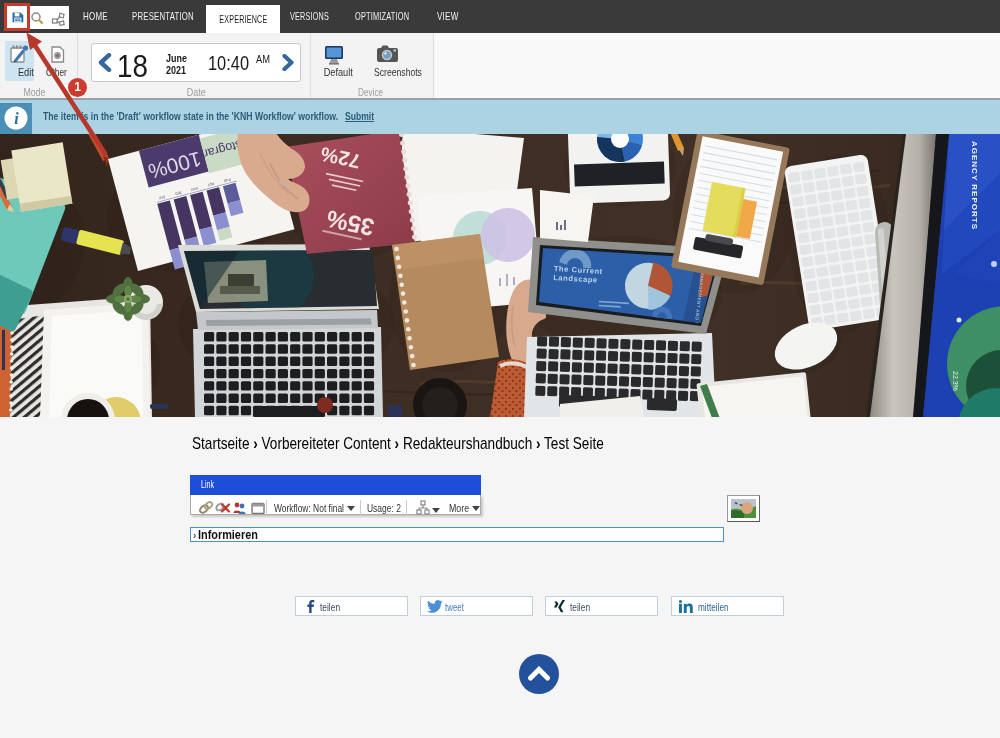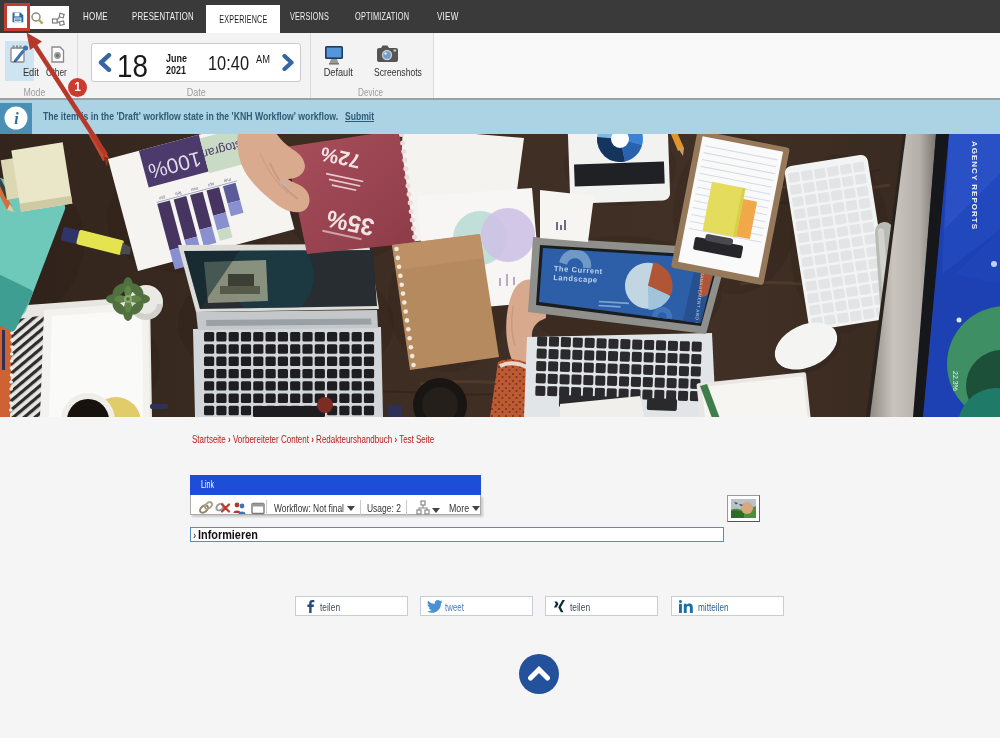--- a/index.html
+++ b/index.html
@@ -19,21 +19,21 @@
   #ribbon-border { position:absolute; left:0; top:98px; width:1000px; height:2px; background:#9aa0a4; }
   .gsep { position:absolute; top:0; width:1px; height:65px; background:#dcdcdc; }
   .glabel { position:absolute; top:53px; font-size:11.5px; color:#9b9b9b; text-align:center; }
   .blabel { position:absolute; top:33px; font-size:11.5px; color:#333; text-align:center; }
 
   
   #infobar { position:absolute; left:0; top:100px; width:1000px; height:34px; background:#abd3e4; }
   #infosq { position:absolute; left:0; top:3px; width:32px; height:31px; background:#4a8fb5; }
 
   
-  #crumb { position:absolute; left:192px; top:434px; font-size:10px; color:#b91c1c; white-space:nowrap; }
+  #crumb { position:absolute; left:192px; top:434px; font-size:17px; color:#000000; white-space:nowrap; }
 
   #ltool { position:absolute; left:190px; top:475px; width:291px; }
   #ltool-h { height:20px; background:#1d4ed8; color:#fff; font-size:10px; line-height:20px; padding-left:11px; }
   #ltool-b { position:relative; height:20px; background:#fff; border:1px solid #ababab; border-top:none; box-shadow:1.5px 2px 2px rgba(0,0,0,.18); font-size:11px; color:#333; }
   #ltool-b > * { position:absolute; }
   .caret { width:0; height:0; border-left:4px solid transparent; border-right:4px solid transparent; border-top:5px solid #444; }
   .tsep { width:1px; height:16px; background:#ccc; top:5px; }
 
   #thumb { position:absolute; left:727px; top:495px; width:33px; height:27px; background:#fff; border:1px solid #999; border-right-color:#666; border-bottom-color:#555; padding:3px; }
   #field { position:absolute; left:190px; top:527px; width:534px; height:15px; background:#fff; border:1px solid #4f8fd0; white-space:nowrap; }
@@ -81,21 +81,21 @@
     <line x1="33" y1="14" x2="36.6" y2="17.6" stroke="#b3a54a" stroke-width="2.2"></line>
     <rect x="46.5" y="13" width="4.6" height="4" fill="none" stroke="#7c7c7c" stroke-width="1.2"></rect>
     <rect x="53.5" y="7.8" width="4.2" height="3.6" fill="none" stroke="#7c7c7c" stroke-width="1.2" transform="rotate(14 55.6 9.6)"></rect>
     <rect x="53.7" y="15.4" width="4.2" height="3.6" fill="none" stroke="#7c7c7c" stroke-width="1.2" transform="rotate(-12 55.8 17.2)"></rect>
     <line x1="51" y1="14.2" x2="54" y2="10.7" stroke="#7c7c7c" stroke-width="1.1"></line>
     <line x1="51" y1="15.7" x2="54" y2="16.8" stroke="#7c7c7c" stroke-width="1.1"></line>
   </svg>
 
   <div id="ribbon">
     <div style="position:absolute; left:5px; top:8px; width:29px; height:40px; background:#cfe4f1;"></div>
-    <div class="blabel" style="left:5px; width:52px;"><span class="sx" id="r1" style="transform-origin:50% 50%;">Edit</span></div>
+    <div class="blabel" style="left:5px; width:41px;"><span class="sx" id="r1" style="transform-origin:50% 50%;">Edit</span></div>
     <div class="blabel" style="left:41px; width:30px;"><span class="sx" id="r2" style="transform-origin:50% 50%;">Other</span></div>
     <div class="glabel" style="left:4px; width:60px;"><span class="sx" id="r3" style="transform-origin:50% 50%;">Mode</span></div>
     <div class="gsep" style="left:77px;"></div>
     <div style="position:absolute; left:91px; top:10px; width:210px; height:39px; background:#fff; border:1px solid #c9c9c9; border-radius:3px;"></div>
     <div style="position:absolute; left:117px; top:17px; font-size:32px; line-height:32px; color:#1a1a1a;"><span class="sx" id="r4">18</span></div>
     <div style="position:absolute; left:166px; top:20px; font-size:11.5px; font-weight:700; color:#1a1a1a; line-height:11.5px;"><span class="sx" id="r5">June<br>2021</span></div>
     <div style="position:absolute; left:208px; top:19px; font-size:21px; line-height:21px; color:#1a1a1a;"><span class="sx" id="r6">10:40</span></div>
     <div style="position:absolute; left:256px; top:21px; font-size:10px; color:#1a1a1a;"><span class="sx" id="r7">AM</span></div>
     <svg class="abs" style="left:97px; top:20px;" width="16" height="19" viewBox="0 0 16 19">
       <path d="M12 2.2 L4 9.5 L12 16.8" fill="none" stroke="#35679e" stroke-width="4.4" stroke-linecap="round" stroke-linejoin="round"></path>

